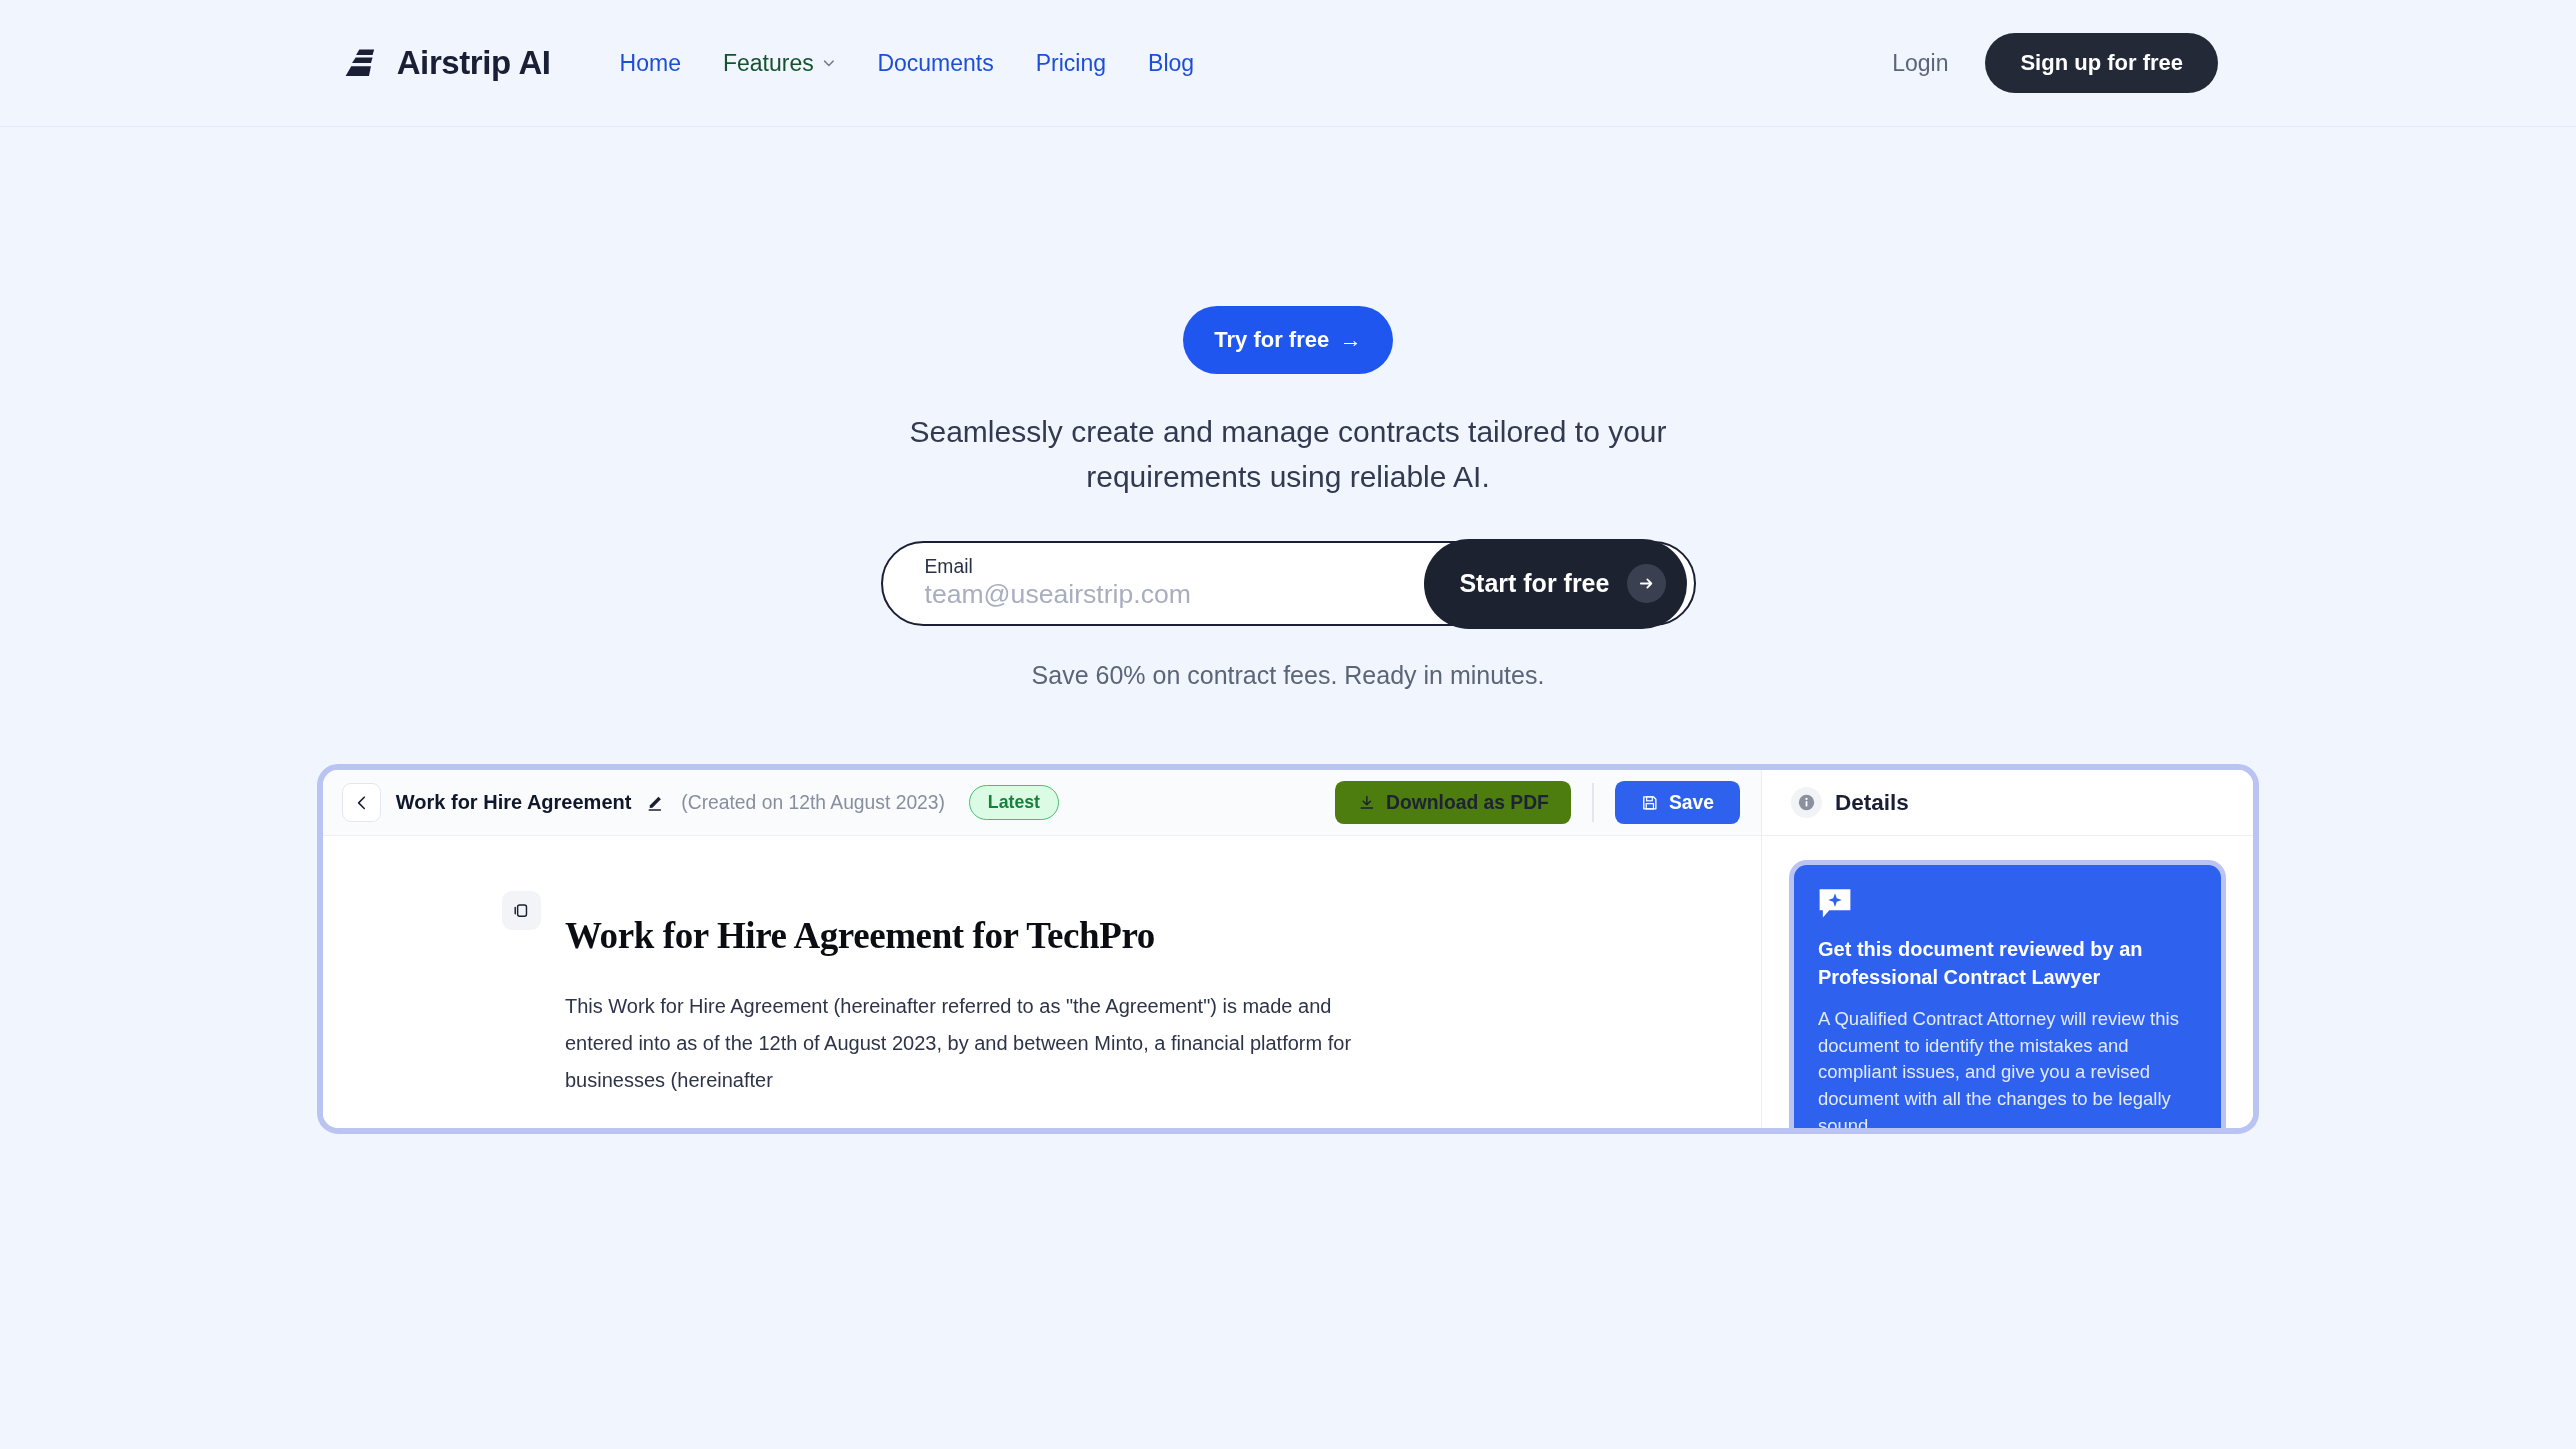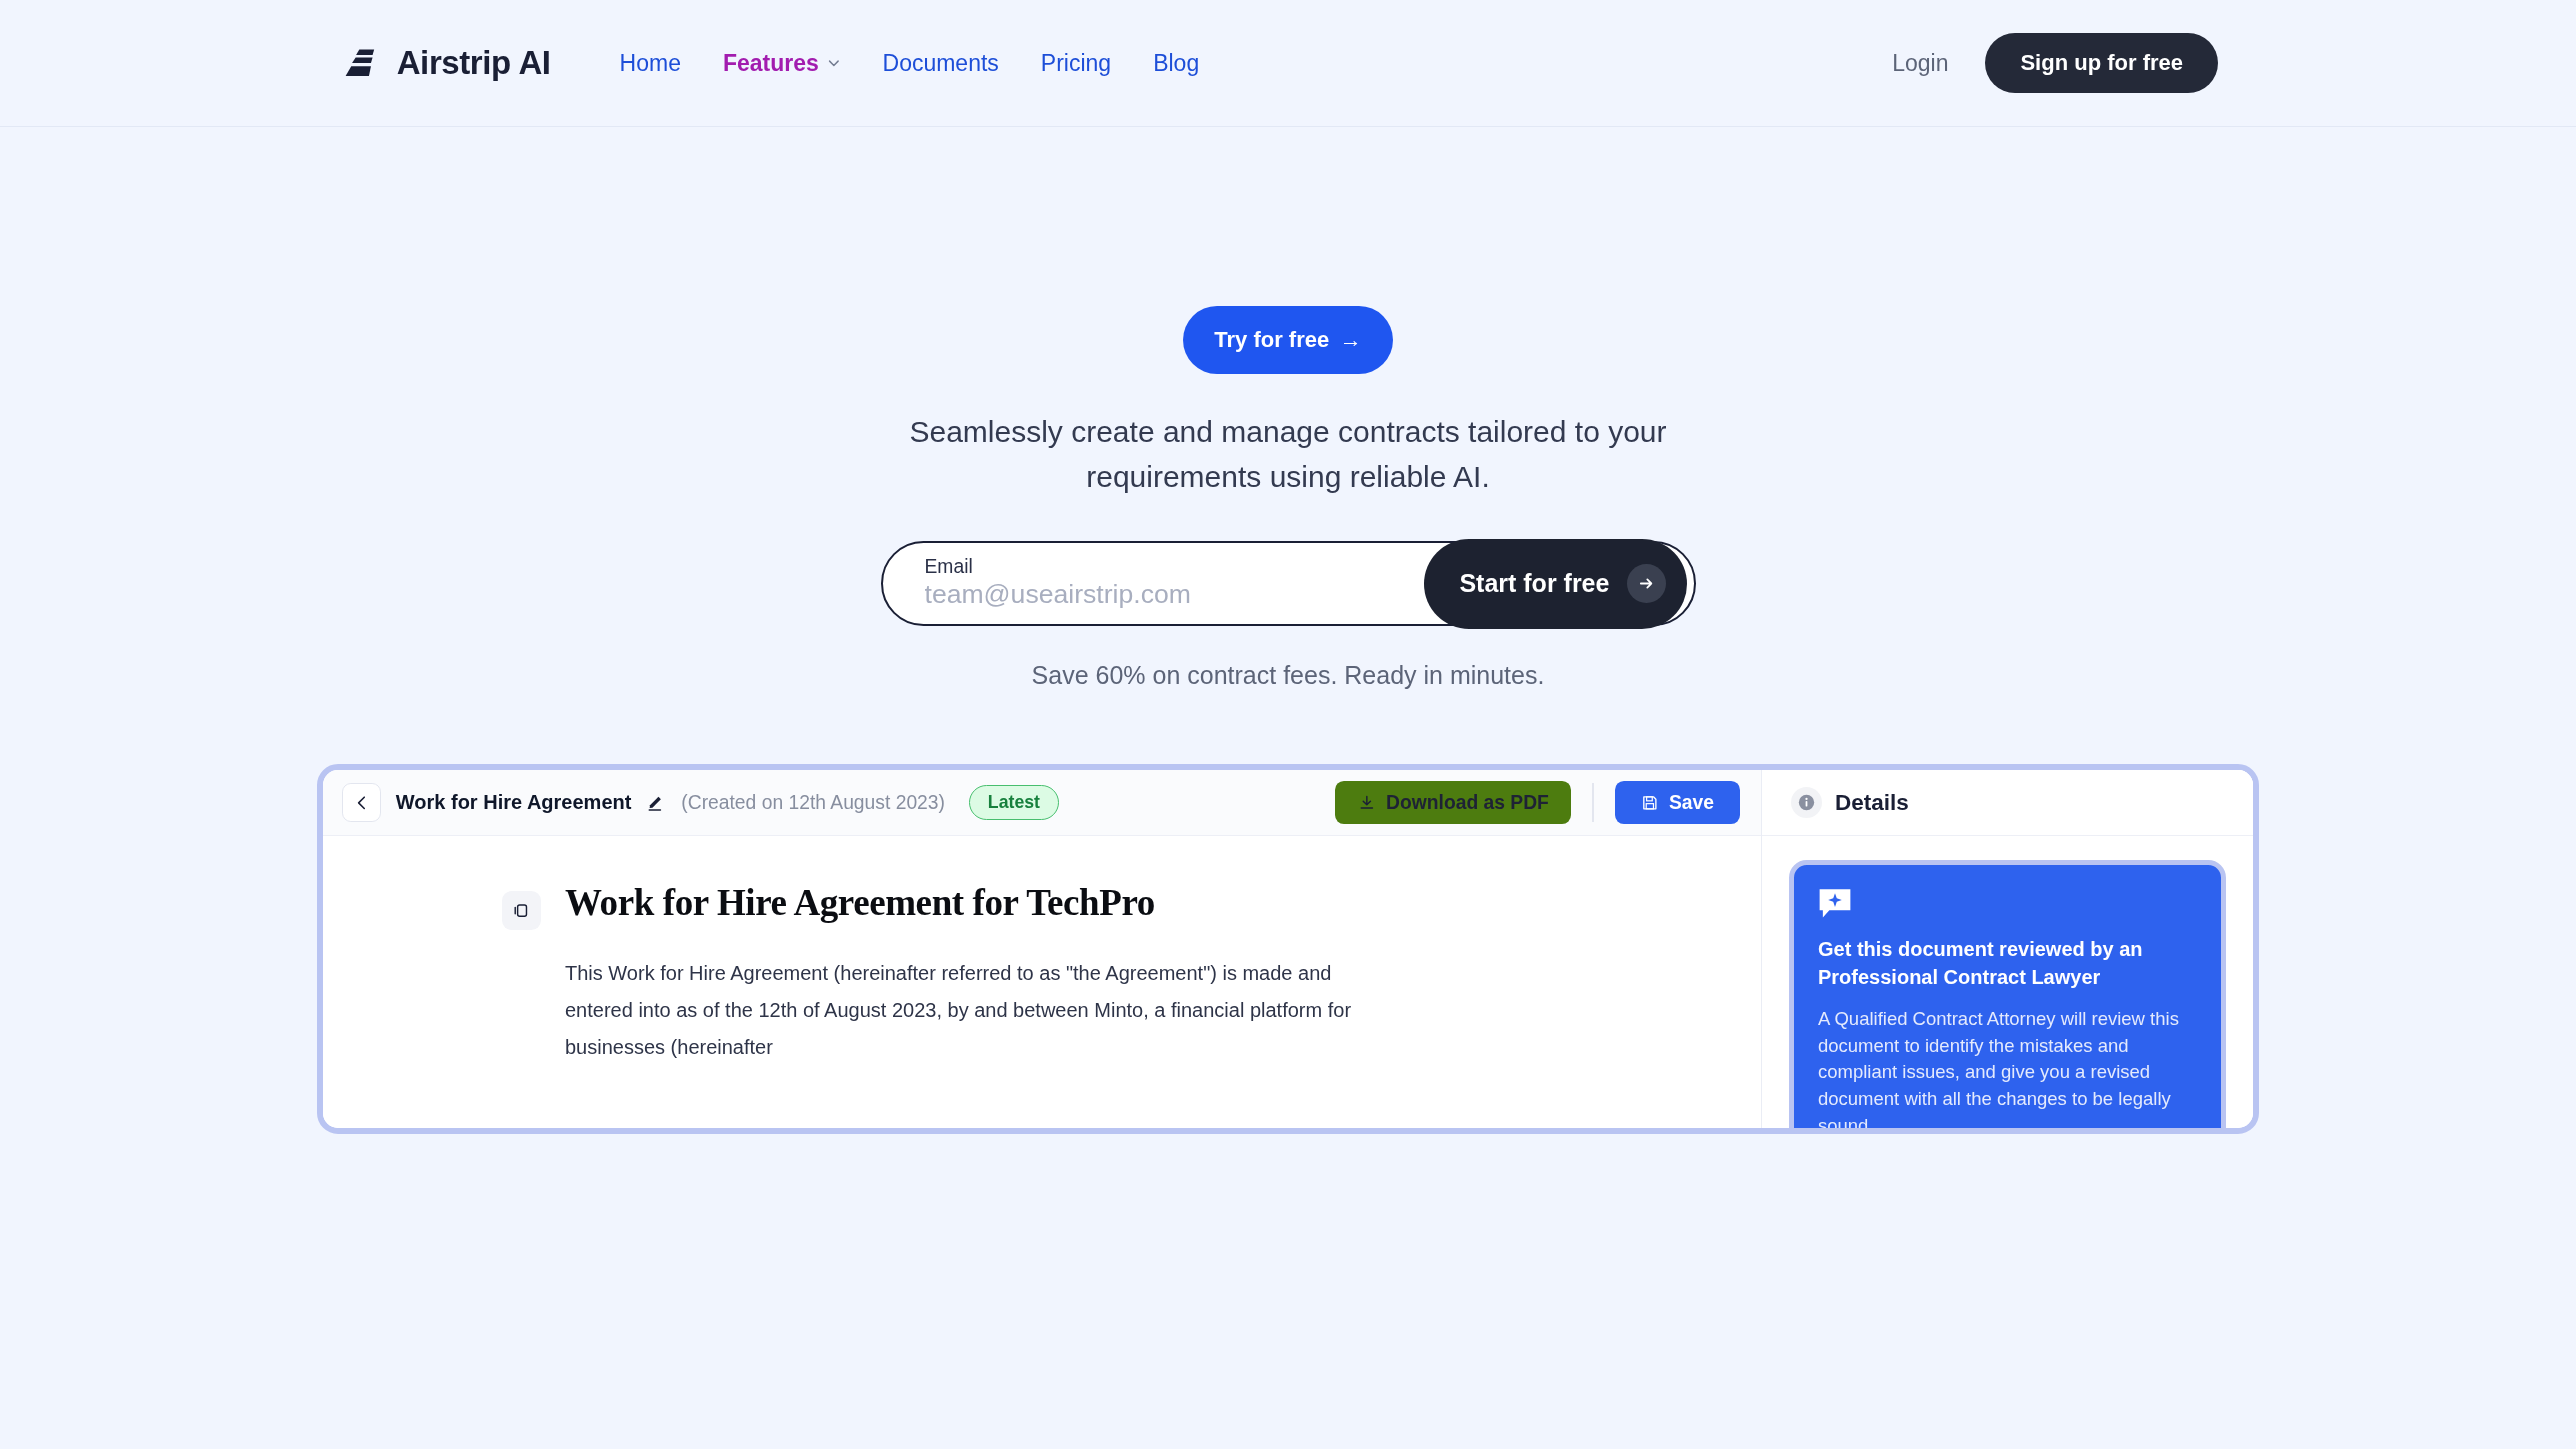--- a/index.html
+++ b/index.html
@@ -61,21 +61,21 @@
     font-size: 23px;
     font-weight: 500;
     color: #1d4ed8;
     white-space: nowrap;
     cursor: pointer;
     display: flex;
     align-items: center;
     gap: 8px;
   }
 
-  .nav-link.muted { color: #a21caf; font-weight: bold; }
+  .nav-link.muted { color: #14532d; }
 
   .chev {
     display: inline-block;
     width: 13.7px;
     height: 13.7px;
   }
 
   .header-right {
     margin-left: auto;
     display: flex;
@@ -385,20 +385,21 @@
 
   .doc-content { flex: 1; max-width: 805px; }
 
   .doc-heading {
     font-family: "Liberation Serif", serif;
     font-size: 37px;
     font-weight: 700;
     color: #0B0D12;
     letter-spacing: -0.4px;
     white-space: nowrap;
+    margin-top: 33px;
   }
 
   .doc-para {
     margin-top: 31px;
     font-size: 20px;
     line-height: 1.85;
     color: #2E3448;
     max-width: 797px;
   }
 

